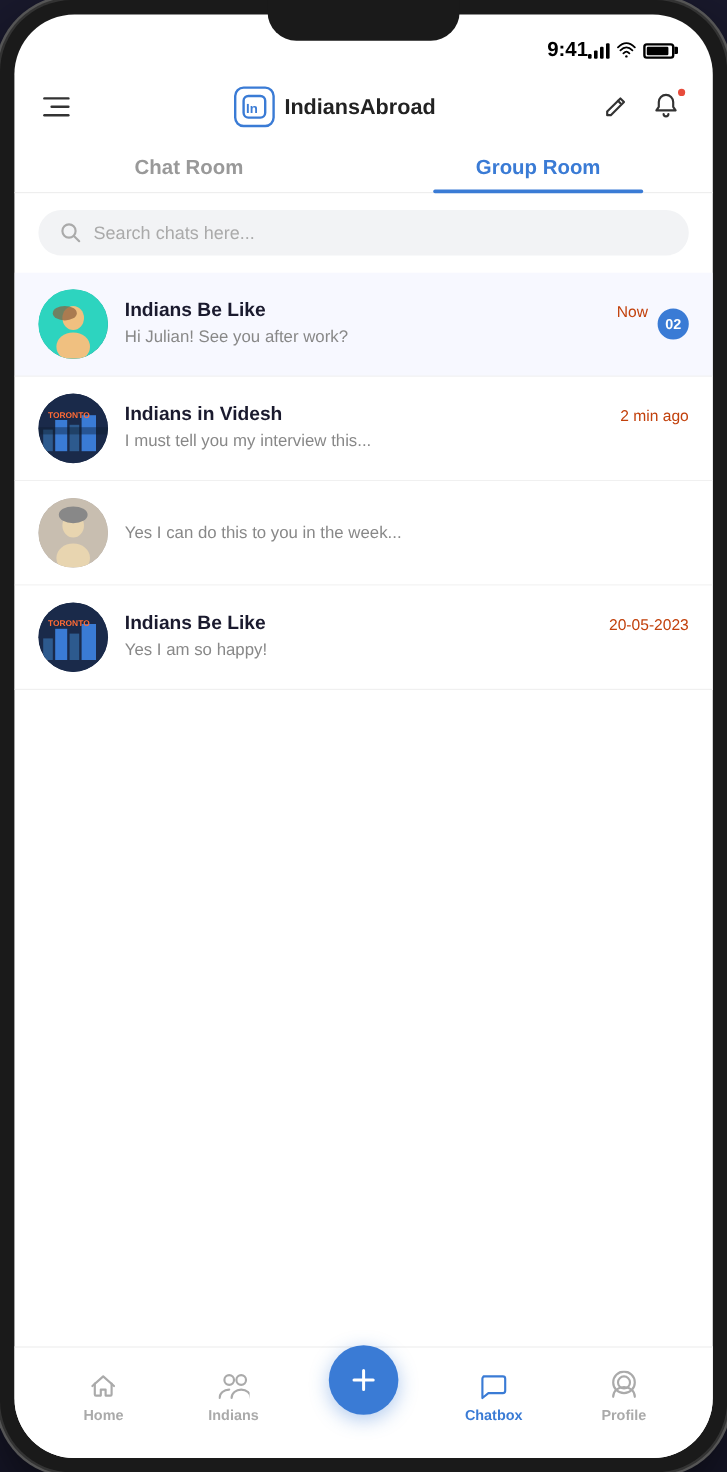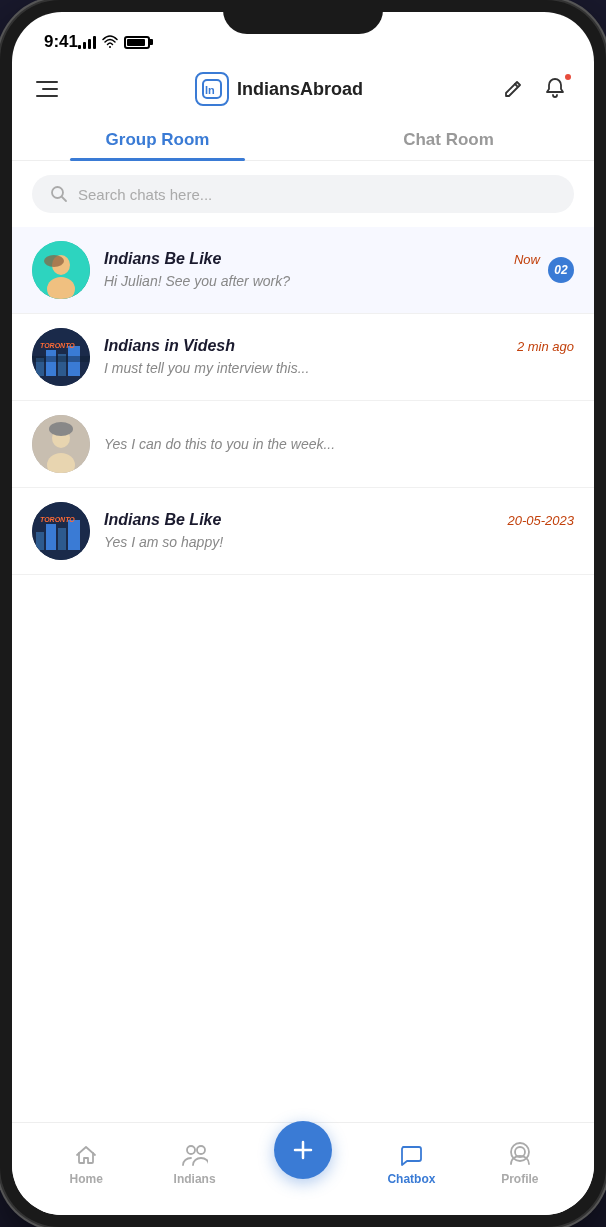--- a/index.html
+++ b/index.html
@@ -39,21 +39,21 @@
       left: 50%;
       transform: translateX(-50%);
       width: 160px;
       height: 34px;
       background: #1a1a1a;
       border-radius: 0 0 24px 24px;
       z-index: 10;
     }
     .status-bar {
       display: flex;
-      justify-content: flex-start;
+      justify-content: flex-end;
       align-items: center;
       padding: 14px 32px 6px;
       height: 52px;
       flex-shrink: 0;
     }
     .status-time {
       font-size: 17px;
       font-weight: 600;
       color: #000;
     }
@@ -211,21 +211,20 @@
       flex: 1;
       overflow-y: auto;
     }
     .chat-item {
       display: flex;
       align-items: center;
       padding: 14px 20px;
       border-bottom: 1px solid #f0f0f0;
       cursor: pointer;
       background: #fff;
-      font-style: italic;
     }
     .chat-item.highlighted {
       background: #f7f8ff;
     }
     .avatar {
       width: 58px;
       height: 58px;
       border-radius: 50%;
       flex-shrink: 0;
       margin-right: 14px;
@@ -374,25 +373,25 @@
           <svg width="26" height="26" viewBox="0 0 26 26" fill="none">
             <path d="M13 4a6 6 0 0 1 6 6v4l2 3H5l2-3v-4a6 6 0 0 1 6-6z" stroke="#333" stroke-width="1.8" stroke-linecap="round" stroke-linejoin="round" fill="none"></path>
             <path d="M11 20a2 2 0 0 0 4 0" stroke="#333" stroke-width="1.8" stroke-linecap="round" fill="none"></path>
           </svg>
           <div class="bell-badge"></div>
         </div>
       </div>
     </div>
 
     <div class="tabs">
+      <div class="tab">
+        <span>Chat Room</span>
+      </div>
       <div class="tab active">
         <span>Group Room</span>
-      </div>
-      <div class="tab">
-        <span>Chat Room</span>
       </div>
     </div>
 
     <div class="search-bar">
       <svg width="18" height="18" viewBox="0 0 18 18" fill="none">
         <circle cx="7.5" cy="7.5" r="5.5" stroke="#aaa" stroke-width="1.8" fill="none"></circle>
         <path d="M12 12l4 4" stroke="#aaa" stroke-width="1.8" stroke-linecap="round"></path>
       </svg>
       <span class="search-placeholder">Search chats here...</span>
     </div>

